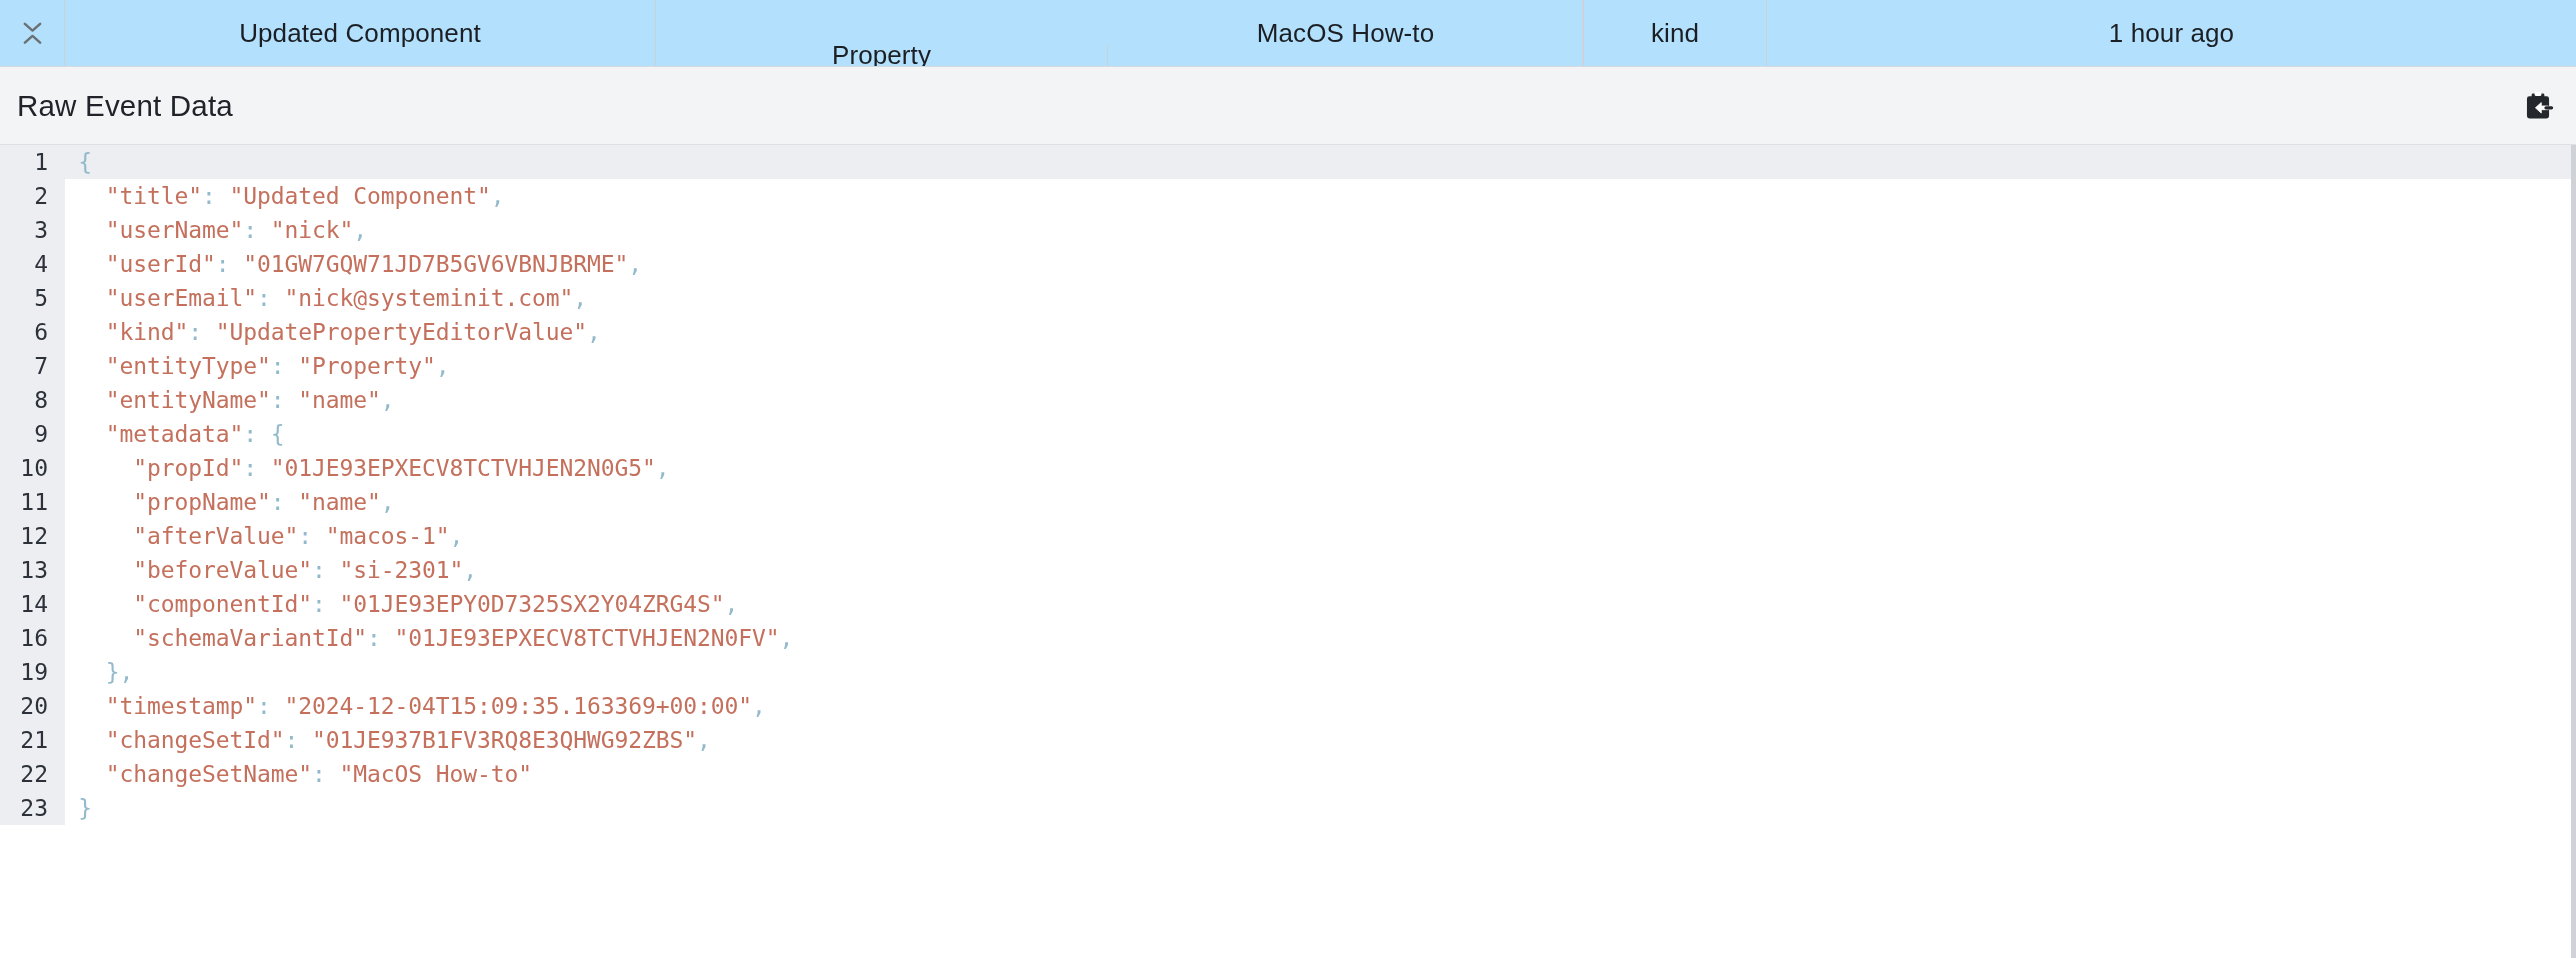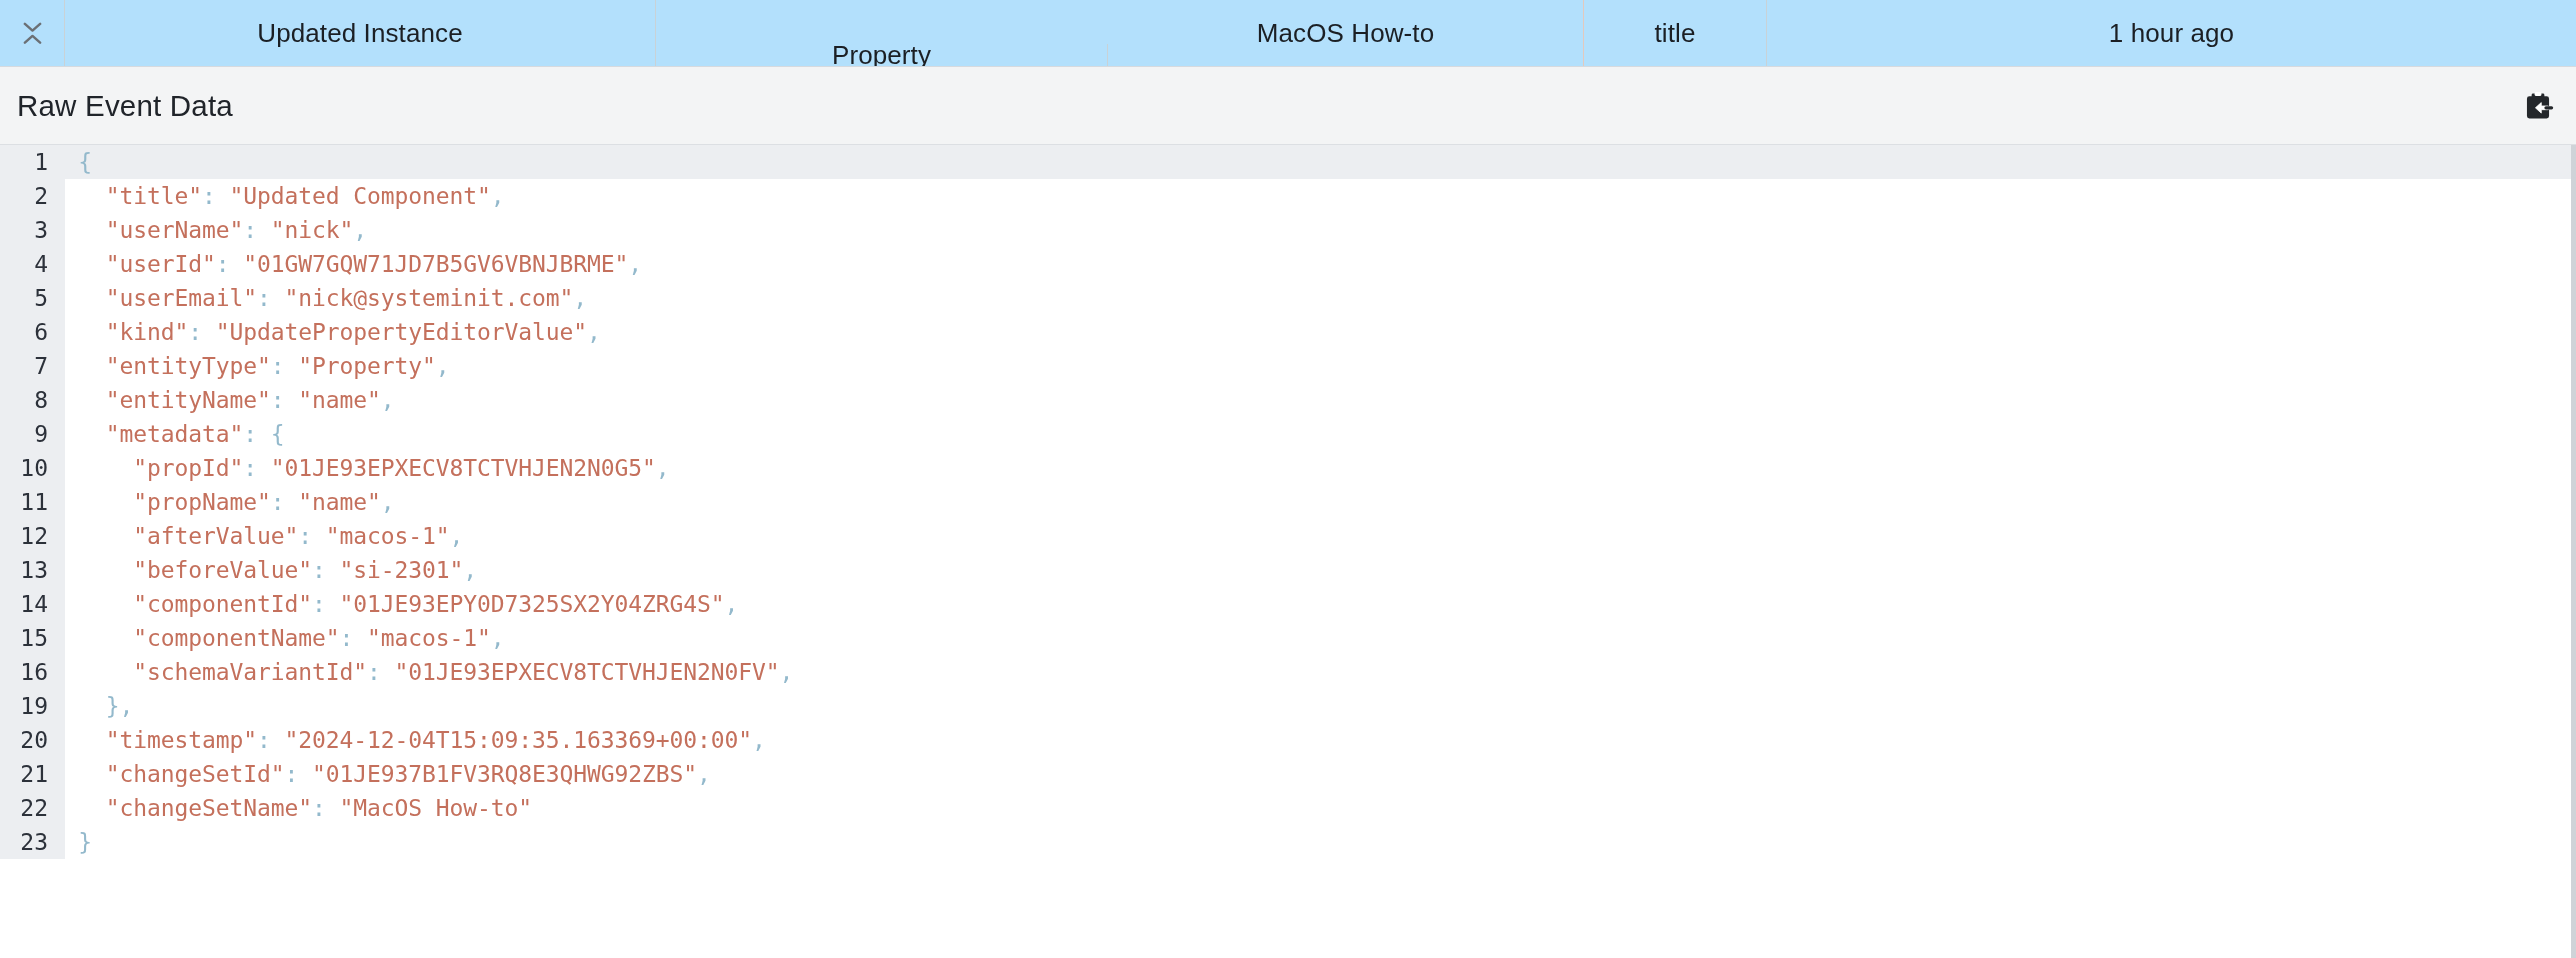--- a/index.html
+++ b/index.html
@@ -181,28 +181,28 @@
           </svg>
         </span>
         <span class="chev">
           <svg width="19" height="10.5" viewBox="0 0 20 11" fill="none">
             <path d="M2 9 L10 2 L18 9" stroke="#6b7075" stroke-width="2.6" stroke-linecap="round" stroke-linejoin="round"></path>
           </svg>
         </span>
       </span>
     </div>
 
-    <div class="event-header-cell c-title">Updated Instance</div>
+    <div class="event-header-cell c-title">Updated Component</div>
 
     <div class="event-header-cell c-entity">Property</div>
 
 
     <div class="event-header-cell c-changeset">MacOS How-to</div>
 
-    <div class="event-header-cell c-user">title</div>
+    <div class="event-header-cell c-user">kind</div>
 
     <div class="event-header-cell c-time">1 hour ago</div>
   </div>
 
   <div class="panel-titlebar">
     <div class="panel-title">Raw Event Data</div>
 
     <div class="titlebar-actions">
       <button class="icon-btn" title="Copy to clipboard">
         <span>
@@ -268,24 +268,20 @@
       </div>
       <div class="code-line">
         <span class="ln">13</span>
         <span class="lc">    <span class="tok-key">"beforeValue"</span><span class="tok-pun">:</span><span class="tok-str"> "si-2301"</span><span class="tok-pun">,</span></span>
       </div>
       <div class="code-line">
         <span class="ln">14</span>
         <span class="lc">    <span class="tok-key">"componentId"</span><span class="tok-pun">:</span><span class="tok-str"> "01JE93EPY0D7325SX2Y04ZRG4S"</span><span class="tok-pun">,</span></span>
       </div>
       <div class="code-line">
-        <span class="ln">15</span>
-        <span class="lc">    <span class="tok-key">"componentName"</span><span class="tok-pun">:</span><span class="tok-str"> "macos-1"</span><span class="tok-pun">,</span></span>
-      </div>
-      <div class="code-line">
         <span class="ln">16</span>
         <span class="lc">    <span class="tok-key">"schemaVariantId"</span><span class="tok-pun">:</span><span class="tok-str"> "01JE93EPXECV8TCTVHJEN2N0FV"</span><span class="tok-pun">,</span></span>
       </div>
       <div class="code-line">
         <span class="ln">19</span>
         <span class="lc">  <span class="tok-pun">},</span></span>
       </div>
       <div class="code-line">
         <span class="ln">20</span>
         <span class="lc">  <span class="tok-key">"timestamp"</span><span class="tok-pun">:</span><span class="tok-str"> "2024-12-04T15:09:35.163369+00:00"</span><span class="tok-pun">,</span></span>

